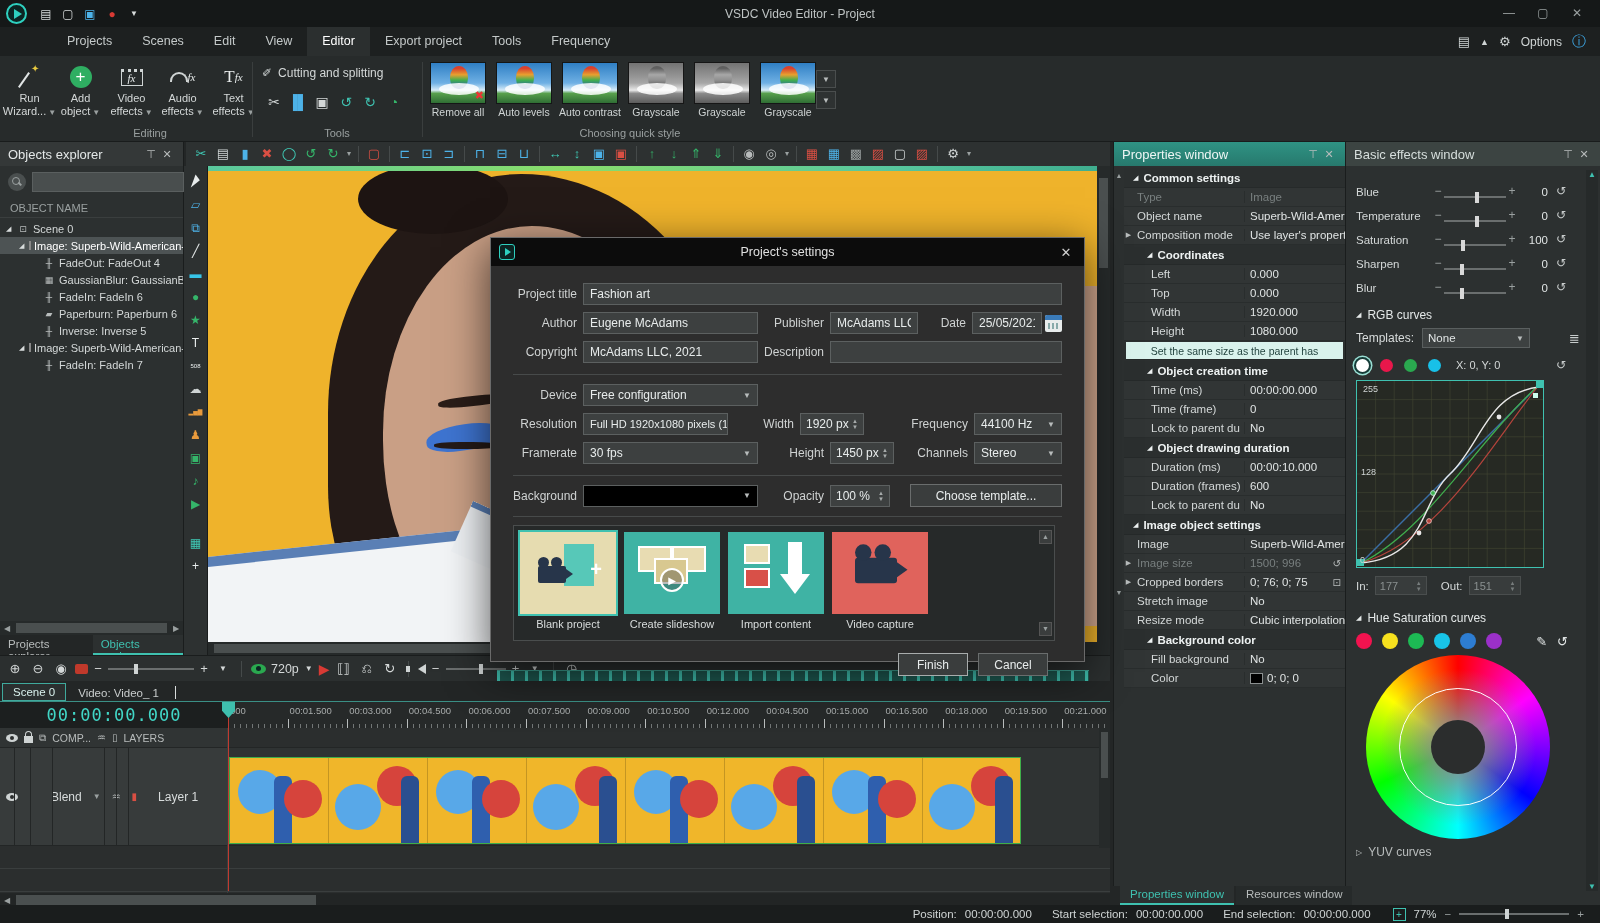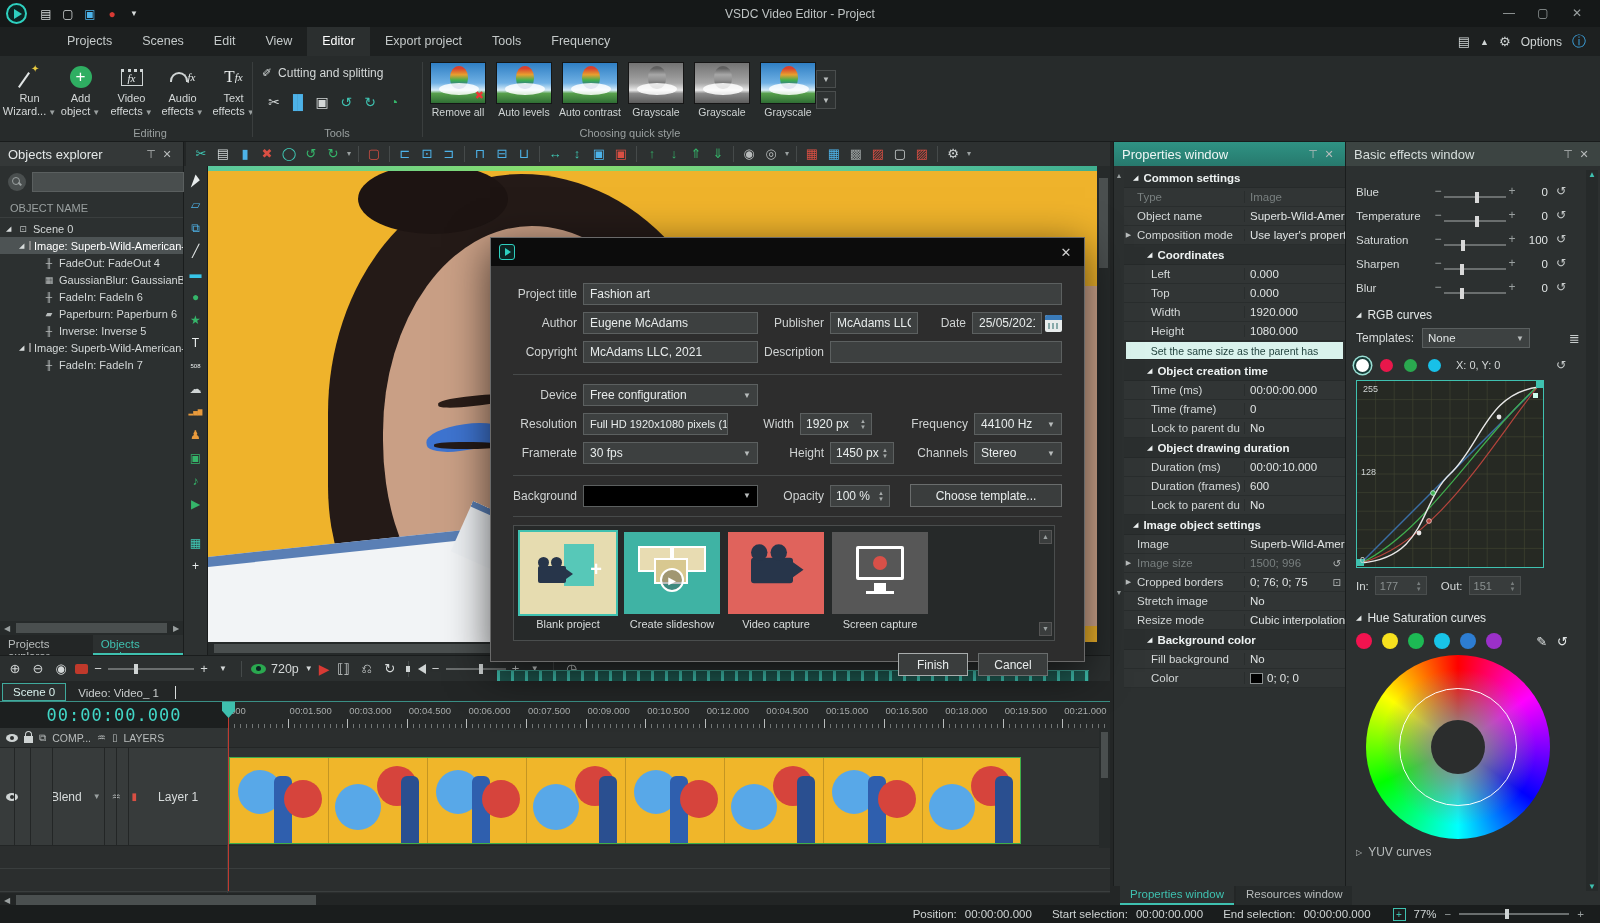--- a/index.html
+++ b/index.html
@@ -1060,20 +1060,21 @@
     <span style="color:#9aa0a0">−</span>
     <span class="zslider">
         <span class="hnd"></span>
       </span>
     <span style="color:#9aa0a0">+</span>
   </div>
 
   <div id="dialog">
     <div id="dlg-title">
       <span class="dlogo"></span>
+      <span class="ttl">Project's settings</span>
       <span class="closex">✕</span>
     </div>
     <div id="dlg-body">
       <div class="drow">
         <span class="dl">Project title</span>
         <input class="di" style="flex: 1 1 0%;" readonly="" value="Fashion art">
       </div>
       <div class="drow">
         <span class="dl">Author</span>
         <input class="di" style="width: 175px;" readonly="" value="Eugene McAdams">
@@ -1097,21 +1098,21 @@
             <span class="dd">▼</span>
         </div>
       </div>
       <div class="drow">
         <span class="dl">Resolution</span>
         <div class="ddn" style="width:145px">
           <span style="font-size:11px">Full HD 1920x1080 pixels (16:9)</span>
             <span class="dd">▼</span>
         </div>
         <span class="dl" style="width:38px;flex-basis:38px;margin-left:28px">Width</span>
-        <div class="spin2" style="width:72px">
+        <div class="spin2" style="width:64px">
           <span>1920 px</span>
             <span class="arr">▲<br>▼</span>
         </div>
         <span class="dl" style="width:62px;flex-basis:62px;margin-left:auto">Frequency</span>
         <div class="ddn" style="width:88px">
           <span>44100 Hz</span>
             <span class="dd">▼</span>
         </div>
       </div>
       <div class="drow">
@@ -1157,33 +1158,35 @@
           </div>
           <div class="tcard tc-slideshow">
             <div class="tfig">
               <div class="slide s1"></div>
               <div class="slide s2"></div>
               <div class="slide s3"></div>
               <div class="playc">▶</div>
             </div>
             <div class="tlabel">Create slideshow</div>
           </div>
+          <div class="tcard tc-import">
+            <div class="tfig">
+              <div class="photo"></div>
+              <div class="photo2"></div>
+              <div class="arrowstem"></div>
+              <div class="arrowhead"></div>
+            </div>
+            <div class="tlabel">Import content</div>
+          </div>
           <div class="tcard tc-video">
             <div class="tfig">
               <div class="cam big"></div>
             </div>
             <div class="tlabel">Video capture</div>
           </div>
-          <div class="tcard tc-screen">
-            <div class="tfig">
-              <div class="monitor"></div>
-              <div class="stand"></div>
-            </div>
-            <div class="tlabel">Screen capture</div>
-          </div>
           <div id="tpl-scroll">
             <div class="tscr">▲</div>
             <div class="tscr">▼</div>
           </div>
         </div>
       <div id="dlg-buttons">
         <div class="dbtn primary">Finish</div>
         <div class="dbtn">Cancel</div>
       </div>
     </div>

